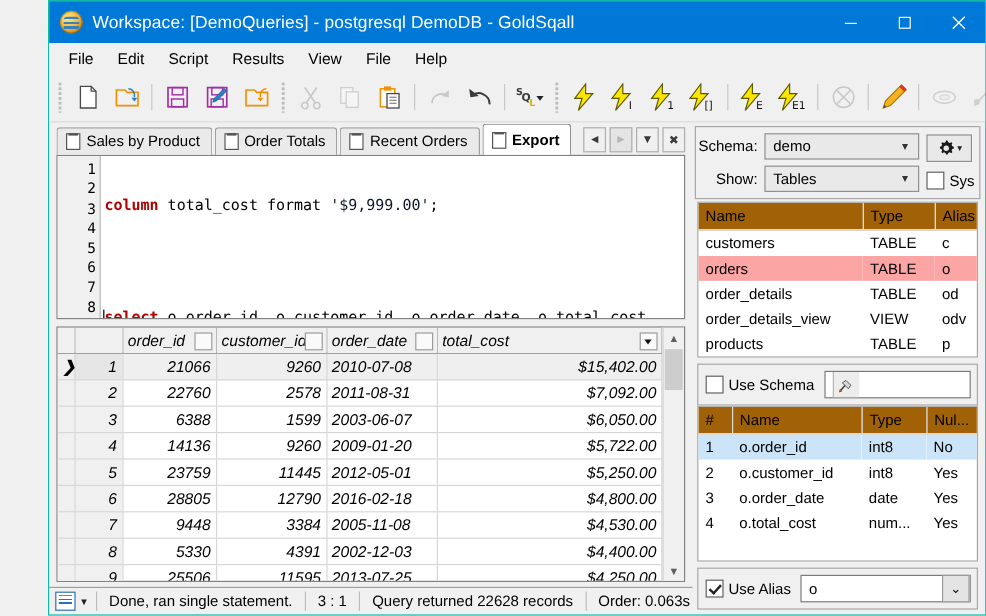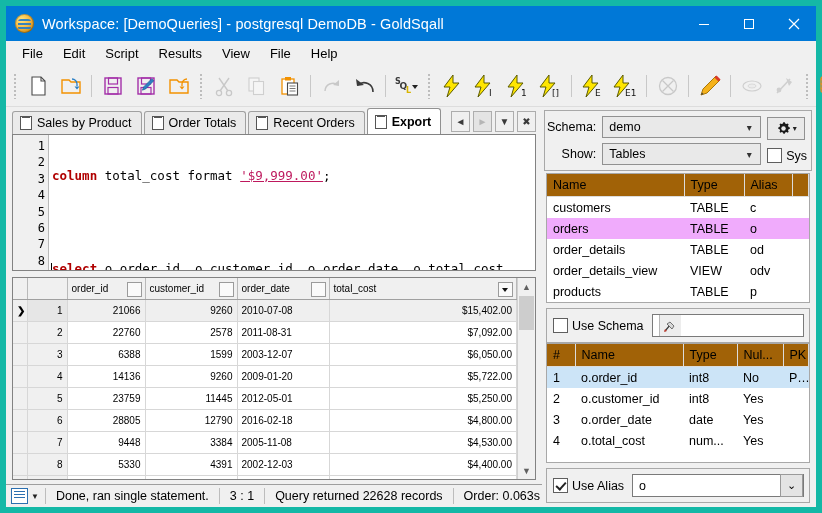--- a/index.html
+++ b/index.html
@@ -5,24 +5,24 @@
   html,body{margin:0;padding:0;}
   body{
     width:822px;height:513px;overflow:hidden;
     font-family:"Liberation Sans", sans-serif;
     font-size:12.5px;
     background:#f0f0f0;
     -webkit-font-smoothing:antialiased;
   }
   .win{
     position:absolute;inset:0;
-    border:6px solid #14b8a6;
+    border:1px solid #14b8a6;
     box-sizing:border-box;
     background:#f0f0f0;
-    display:flex;flex-direction:column;
+    display:flex;flex-direction:column;margin-left:40px;
   }
   
   .titlebar{
     height:35px;background:#0078d7;color:#fff;
     display:flex;align-items:center;flex:0 0 auto;
   }
   .title-icon{
     width:19px;height:19px;margin-left:9px;margin-right:8px;
     border-radius:50%;
     background:radial-gradient(circle at 35% 32%, #ffe680 0%, #f6b73c 48%, #c98a18 75%, #8d5d08 100%);
@@ -111,29 +111,29 @@
     text-align:right;padding-top:3px;box-sizing:border-box;
   }
   .gutter div{height:16.4px;line-height:16.4px;padding-right:3px;}
   .code{
     flex:1 1 auto;padding:3px 0 0 3px;
     font-family:"DejaVu Sans Mono", monospace;font-size:12.5px;
     white-space:pre;overflow:hidden;color:#000;
   }
   .code div{height:16.4px;line-height:16.4px;}
   .kw{color:#b00000;font-weight:bold;}
-  .str{color:#be185d;text-decoration:underline;}
+  .str{color:#0f172a;}
   .caret{display:inline-block;width:0;border-left:1px solid #000;height:12px;vertical-align:-2px;margin-left:-1px;}
   
   .gridwrap{
     margin:6px 6px 0 6px;border:1px solid #828282;background:#fff;
     flex:1 1 auto;display:flex;min-height:0;overflow:hidden;
   }
   .gridscroll{flex:1 1 auto;overflow:hidden;min-width:0;}
-  table.grid{border-collapse:collapse;width:100%;font-size:10px;table-layout:fixed;}
+  table.grid{border-collapse:collapse;width:100%;font-size:13px;table-layout:fixed;font-style:italic;}
   table.grid th{
     background:#f0f0f0;border-right:1px solid #b9b9b9;border-bottom:1px solid #a0a0a0;
     font-weight:normal;height:21px;padding:0 4px;text-align:left;
     position:relative;white-space:nowrap;
   }
   table.grid th .hdrbtn{
     position:absolute;right:3px;top:4px;width:13px;height:13px;
     border:1px solid #9b9b9b;background:#fafafa;
   }
   table.grid th .hdrbtn.arrow:after{
@@ -210,21 +210,21 @@
   }
   table.plist{border-collapse:collapse;width:100%;font-size:12.5px;table-layout:fixed;}
   table.plist th{
     font-weight:normal;text-align:left;height:22px;padding:0 6px;
     background:#a16207;border-right:1px solid #dcdcdc;border-bottom:1px solid #dcdcdc;
     white-space:nowrap;
   }
   table.plist td{
     height:21px;padding:0 6px;white-space:nowrap;overflow:hidden;text-overflow:ellipsis;
   }
-  table.plist tr.selrow td{background:#f0abfc;}
+  table.plist tr.selrow td{background:#fca5a5;}
   table.plist tr.selrow2 td{background:#cce4f7;}
   .midbar{
     margin:5px 2px 0 2px;border:1px solid #a8a8a8;background:#f0f0f0;
     display:flex;align-items:center;padding:5px 5px 5px 6px;gap:8px;box-sizing:border-box;
   }
   .searchbox{
     flex:1 1 auto;height:23px;border:1px solid #7a7a7a;background:#fff;
     display:flex;align-items:center;font-size:12.5px;color:#9a9a9a;padding-left:6px;box-sizing:border-box;
   }
   .searchbox .sv{flex:1 1 auto;}
@@ -536,21 +536,21 @@
                 <td class="num">22760</td>
                 <td class="num">2578</td>
                 <td>2011-08-31</td>
                 <td class="num">$7,092.00</td>
               </tr>
               <tr>
                 <td class="marker"></td>
                 <td class="rownum">3</td>
                 <td class="num">6388</td>
                 <td class="num">1599</td>
-                <td>2003-12-07</td>
+                <td>2003-06-07</td>
                 <td class="num">$6,050.00</td>
               </tr>
               <tr>
                 <td class="marker"></td>
                 <td class="rownum">4</td>
                 <td class="num">14136</td>
                 <td class="num">9260</td>
                 <td>2009-01-20</td>
                 <td class="num">$5,722.00</td>
               </tr>

